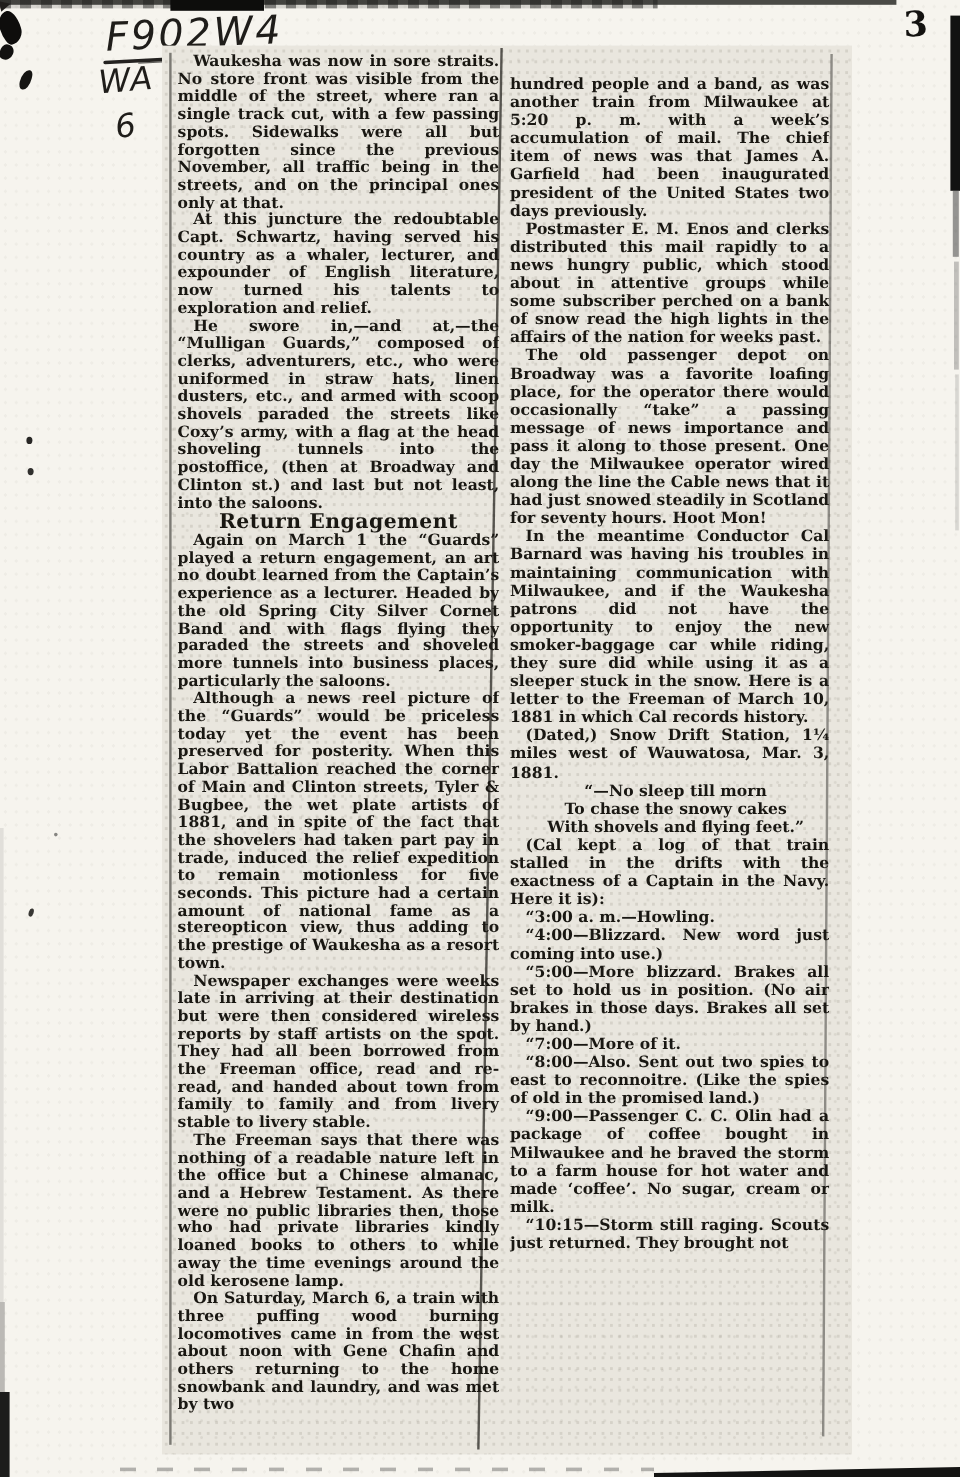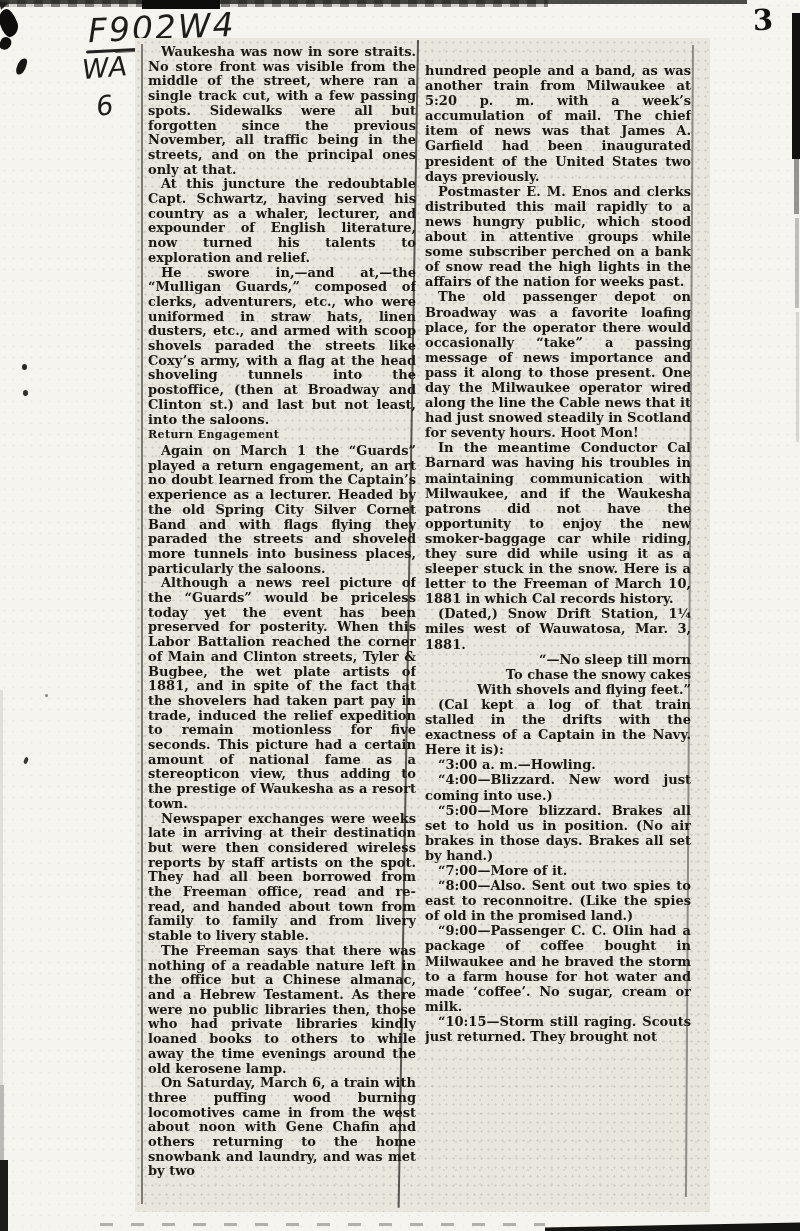--- a/index.html
+++ b/index.html
@@ -62,22 +62,22 @@
     position:absolute;top:7px;height:1160px;overflow:hidden;
     color:#191712;font-weight:700;
     font-size:13px;
     text-rendering:optimizeLegibility;
   }
   .col-left{left:13px;width:268px;line-height:14.7px;}
   .col-right{left:290px;width:266px;line-height:15.1px;top:25px;}
   .blk{margin:0;}
   .paragraph{text-indent:13px;text-align:justify;}
   .paragraph-continuation{text-indent:0;text-align:justify;}
-  .verse{text-indent:10px;text-align:right;}
-  .heading{text-align:left;text-indent:0;font-size:11px;letter-spacing:.4px;margin:1px 0;}
+  .verse{text-indent:10px;text-align:center;}
+  .heading{text-align:center;text-indent:0;font-size:17px;letter-spacing:.4px;margin:1px 0;}
 </style>
 </head>
 <body>
 
 <div class="page">
 
   <div class="edge edge-top-band"></div>
   <div class="edge edge-top-speckle"></div>
   <div class="edge edge-top-solid"></div>
   <div class="edge edge-right-solid"></div>

